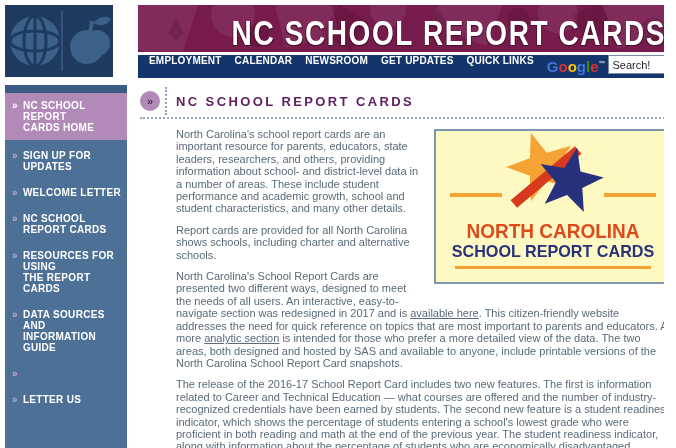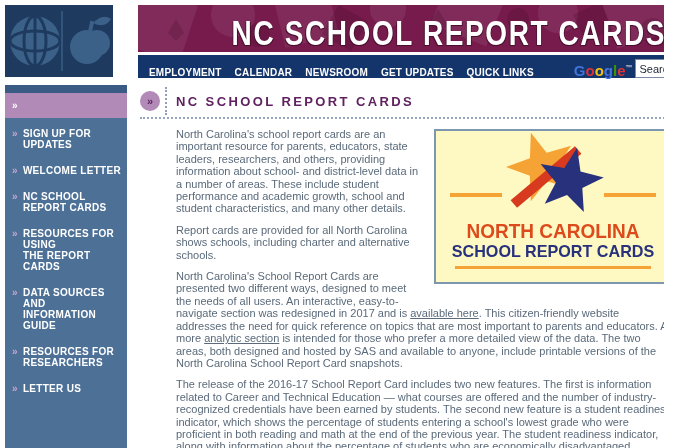--- a/index.html
+++ b/index.html
@@ -12,21 +12,21 @@
   
   .banner{position:absolute;left:138px;top:5px;width:534px;height:47px;background:#771b4d;overflow:hidden;}
   .banner svg{position:absolute;left:0;top:0;}
   .banner-title{position:absolute;right:6px;bottom:0px;color:#fff;font-weight:bold;
     font-size:35px;line-height:38px;letter-spacing:2px;white-space:nowrap;
     transform:scaleX(0.80);transform-origin:100% 60%;
     text-shadow:1px 1px 0 #47102e, -1px 1px 0 #47102e;}
 
   
   .navbar{position:absolute;left:138px;top:55px;width:534px;height:23px;background:#14356b;
-    display:flex;align-items:flex-end;padding:0;box-sizing:border-box;gap:27px;}
+    display:flex;align-items:flex-start;padding:0;box-sizing:border-box;}
   .nav-items{display:flex;align-items:center;margin-left:11px;}
   .nav-item{color:#fff;font-size:10px;font-weight:bold;letter-spacing:.2px;margin-right:13px;
     text-decoration:none;cursor:pointer;white-space:nowrap;}
   .google-area{margin-left:auto;display:flex;align-items:center;padding-right:5px;}
   .google-logo{font-family:Liberation Sans, sans-serif;font-weight:bold;font-size:15px;line-height:15px;
     margin-right:3px;white-space:nowrap;}
   .google-tm{color:#dcd6e2;font-size:7px;vertical-align:super;}
   .search-input{width:84px;height:17px;border:1px solid #7b8aa5;background:#fff;color:#1c2430;
     font-size:11px;font-family:"Liberation Sans",sans-serif;padding:0 3px;margin-right:5px;}
 
@@ -121,20 +121,22 @@
       <input class="search-input" type="text" value="Search!" style="">
 
     </div>
   </div>
 
   <div class="sidebar">
     <div class="sidebar-strip"></div>
     <ul id="sidebar-items">
         <li class="active">
           <span class="bullet">»</span>
+          <span class="lbl">NC SCHOOL REPORT
+CARDS HOME</span>
         </li>
         <li class="">
           <span class="bullet">»</span>
           <span class="lbl">SIGN UP FOR UPDATES</span>
         </li>
         <li class="">
           <span class="bullet">»</span>
           <span class="lbl">WELCOME LETTER</span>
         </li>
         <li class="">
@@ -147,22 +149,20 @@
           <span class="lbl">RESOURCES FOR USING
 THE REPORT CARDS</span>
         </li>
         <li class="">
           <span class="bullet">»</span>
           <span class="lbl">DATA SOURCES AND
 INFORMATION GUIDE</span>
         </li>
         <li class="">
           <span class="bullet">»</span>
-          <span class="lbl">RESOURCES FOR
-RESEARCHERS</span>
         </li>
         <li class="">
           <span class="bullet">»</span>
           <span class="lbl">LETTER US</span>
         </li>
       </ul>
   </div>
 
   <div class="main">
     <div class="heading-row">

